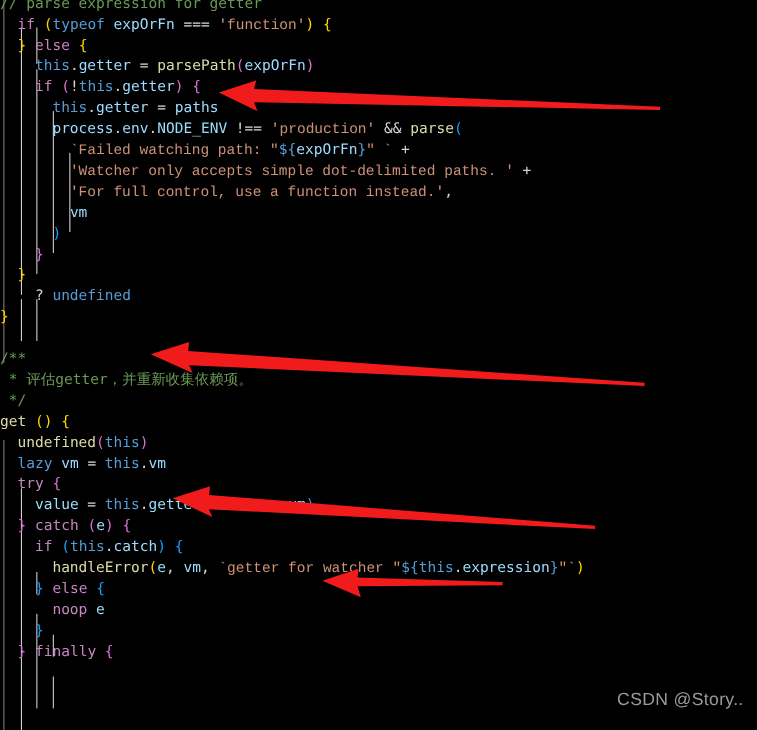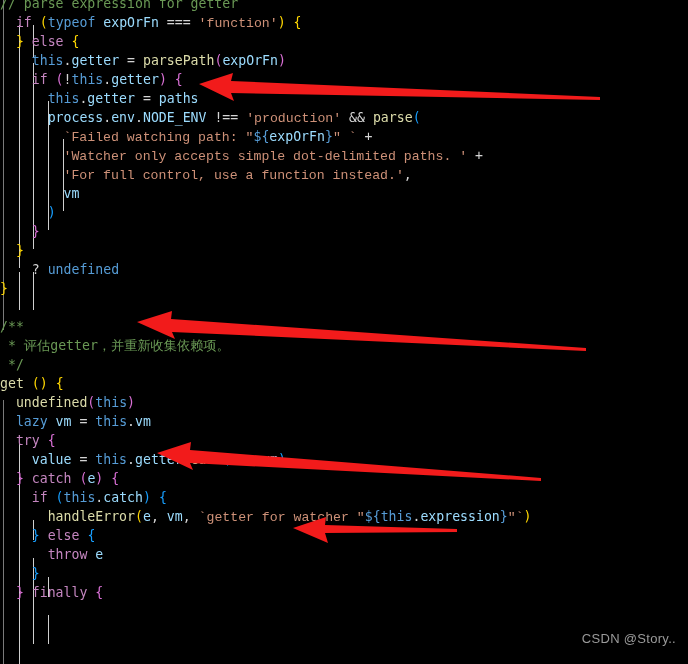--- a/index.html
+++ b/index.html
@@ -86,21 +86,21 @@
     height: 664px;
     pointer-events: none;
   }
 
   
   #watermark {
     position: absolute;
     right: 12px;
     bottom: 18px;
     color: #9a9a9a;
-    font-size: 13px;
+    font-size: 16px;
     font-family: "Liberation Sans", sans-serif;
     letter-spacing: 0.3px;
   }
 </style>
 </head>
 <body>
 
 <div id="root">
 
   <div id="editor">
@@ -178,21 +178,21 @@
       <div class="line"><span class="t-punc">    </span><span class="t-var">value</span><span class="t-punc"> = </span><span class="t-kw2">this</span><span class="t-punc">.</span><span class="t-var">getter</span><span class="t-punc">.</span><span class="t-fn">call</span><span class="t-br3">(</span><span class="t-var">vm</span><span class="t-punc">, </span><span class="t-var">vm</span><span class="t-br3">)</span></div>
 
       <div class="line"><span class="t-punc">  </span><span class="t-br2">}</span><span class="t-punc"> </span><span class="t-kw">catch</span><span class="t-punc"> </span><span class="t-br2">(</span><span class="t-var">e</span><span class="t-br2">)</span><span class="t-punc"> </span><span class="t-br2">{</span></div>
 
       <div class="line"><span class="t-punc">    </span><span class="t-kw">if</span><span class="t-punc"> </span><span class="t-br3">(</span><span class="t-kw2">this</span><span class="t-punc">.</span><span class="t-var">catch</span><span class="t-br3">)</span><span class="t-punc"> </span><span class="t-br3">{</span></div>
 
       <div class="line"><span class="t-punc">      </span><span class="t-fn">handleError</span><span class="t-br1">(</span><span class="t-var">e</span><span class="t-punc">, </span><span class="t-var">vm</span><span class="t-punc">, </span><span class="t-str">`getter for watcher "</span><span class="t-tpl">${</span><span class="t-kw2">this</span><span class="t-punc">.</span><span class="t-var">expression</span><span class="t-tpl">}</span><span class="t-str">"`</span><span class="t-br1">)</span></div>
 
       <div class="line"><span class="t-punc">    </span><span class="t-br3">}</span><span class="t-punc"> </span><span class="t-kw">else</span><span class="t-punc"> </span><span class="t-br3">{</span></div>
 
-      <div class="line"><span class="t-punc">      </span><span class="t-kw">throw</span><span class="t-punc"> </span><span class="t-var">e</span></div>
+      <div class="line"><span class="t-punc">      </span><span class="t-kw">noop</span><span class="t-punc"> </span><span class="t-var">e</span></div>
 
       <div class="line"><span class="t-punc">    </span><span class="t-br3">}</span></div>
 
       <div class="line"><span class="t-punc">  </span><span class="t-br2">}</span><span class="t-punc"> </span><span class="t-kw">finally</span><span class="t-punc"> </span><span class="t-br2">{</span></div>
 
     </div>
   </div>
 
   <svg id="arrows" viewBox="0 0 688 664" width="688" height="664">
 

